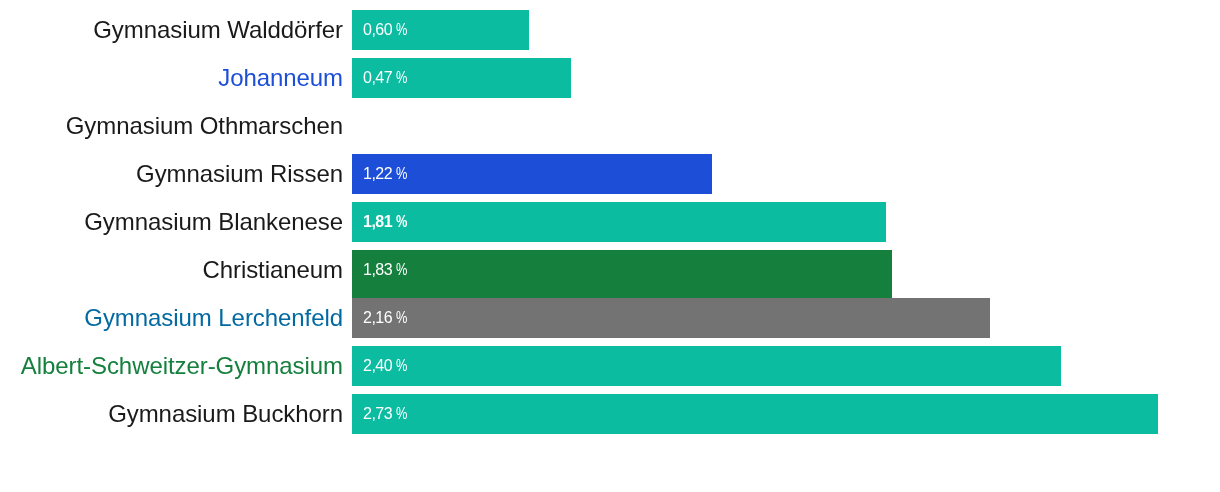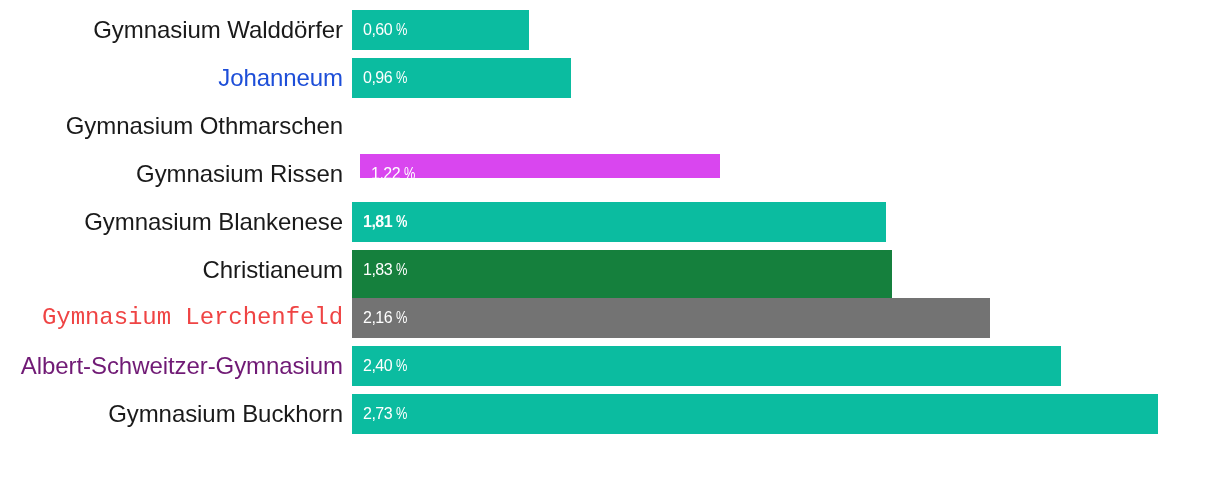--- a/index.html
+++ b/index.html
@@ -38,52 +38,52 @@
 
 <div class="bar-row" style="top: 10px;">
       <div class="cat-label" style="color: rgb(26, 26, 26);">Gymnasium Walddörfer</div>
       <div class="bar" style="left: 352px; height: 40px; width: 177px; background: rgb(11, 188, 160);">
         <div class="bar-value" style="color: rgb(255, 255, 255);"><span class="value-number">0,60</span> <span class="percent-sign">%</span></div>
       </div>
     </div>
     <div class="bar-row" style="top: 58px;">
       <div class="cat-label" style="color: #1d4ed8;">Johanneum</div>
       <div class="bar" style="left: 352px; height: 40px; width: 219px; background: rgb(11, 188, 160);">
-        <div class="bar-value" style="color: rgb(255, 255, 255);"><span class="value-number">0,96</span> <span class="percent-sign">%</span></div>
+        <div class="bar-value" style="color: rgb(255, 255, 255);"><span class="value-number">0,47</span> <span class="percent-sign">%</span></div>
       </div>
     </div>
     <div class="bar-row" style="top: 106px;">
       <div class="cat-label" style="color: rgb(26, 26, 26);">Gymnasium Othmarschen</div>
     </div>
     <div class="bar-row" style="top: 154px;">
       <div class="cat-label" style="color: rgb(26, 26, 26);">Gymnasium Rissen</div>
-      <div class="bar" style="left: 360px; height: 24px; width: 360px; background: #d946ef;">
+      <div class="bar" style="left: 352px; height: 40px; width: 360px; background: #1d4ed8;">
         <div class="bar-value" style="color: rgb(255, 255, 255);"><span class="value-number">1,22</span> <span class="percent-sign">%</span></div>
       </div>
     </div>
     <div class="bar-row" style="top: 202px;">
       <div class="cat-label" style="color: rgb(26, 26, 26);">Gymnasium Blankenese</div>
       <div class="bar" style="left: 352px; height: 40px; width: 534px; background: rgb(11, 188, 160); font-weight: bold;">
         <div class="bar-value" style="color: rgb(255, 255, 255);"><span class="value-number">1,81</span> <span class="percent-sign">%</span></div>
       </div>
     </div>
     <div class="bar-row" style="top: 250px;">
       <div class="cat-label" style="color: rgb(26, 26, 26);">Christianeum</div>
       <div class="bar" style="left: 352px; height: 52px; width: 540px; background: #15803d;">
         <div class="bar-value" style="color: rgb(255, 255, 255);"><span class="value-number">1,83</span> <span class="percent-sign">%</span></div>
       </div>
     </div>
     <div class="bar-row" style="top: 298px;">
-      <div class="cat-label" style="color: #ef4444; font-family: Liberation Mono, monospace;">Gymnasium Lerchenfeld</div>
+      <div class="cat-label" style="color: #0369a1;">Gymnasium Lerchenfeld</div>
       <div class="bar" style="left: 352px; height: 40px; width: 638px; background: #737373;">
         <div class="bar-value" style="color: rgb(255, 255, 255);"><span class="value-number">2,16</span> <span class="percent-sign">%</span></div>
       </div>
     </div>
     <div class="bar-row" style="top: 346px;">
-      <div class="cat-label" style="color: #701a75; text-align: right;">Albert-Schweitzer-Gymnasium</div>
+      <div class="cat-label" style="color: #15803d; text-align: right;">Albert-Schweitzer-Gymnasium</div>
       <div class="bar" style="left: 352px; height: 40px; width: 709px; background: rgb(11, 188, 160);">
         <div class="bar-value" style="color: rgb(255, 255, 255);"><span class="value-number">2,40</span> <span class="percent-sign">%</span></div>
       </div>
     </div>
     <div class="bar-row" style="top: 394px;">
       <div class="cat-label" style="color: rgb(26, 26, 26);">Gymnasium Buckhorn</div>
       <div class="bar" style="left: 352px; height: 40px; width: 806px; background: rgb(11, 188, 160);">
         <div class="bar-value" style="color: rgb(255, 255, 255);"><span class="value-number">2,73</span> <span class="percent-sign">%</span></div>
       </div>
     </div>

